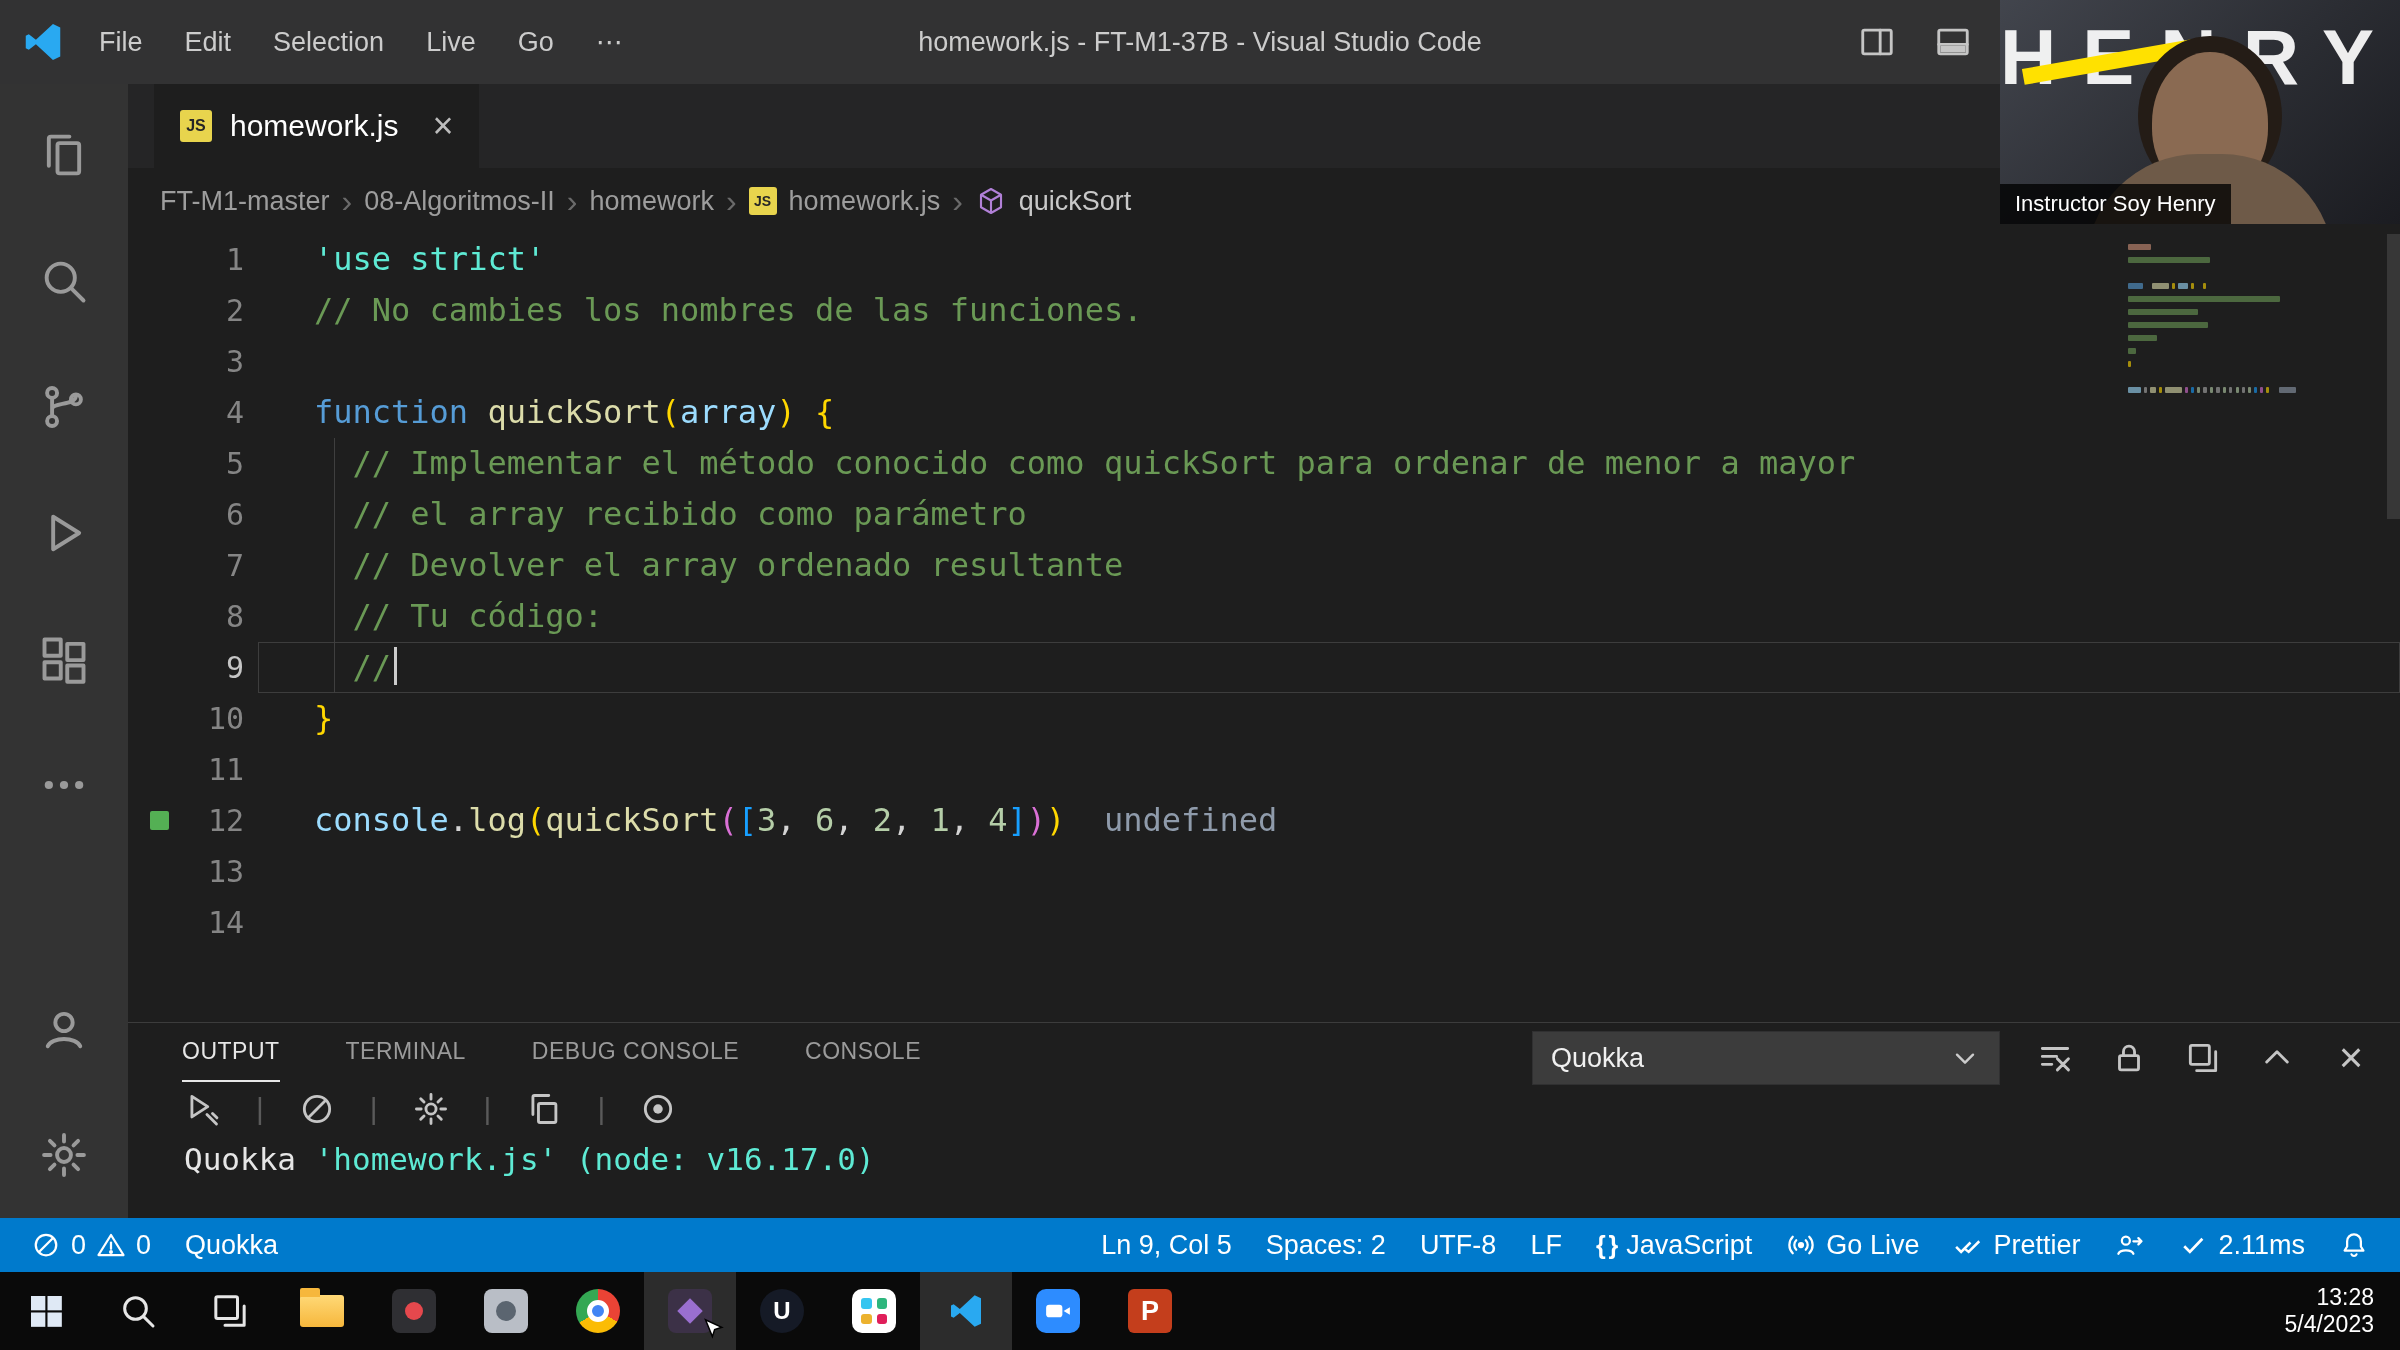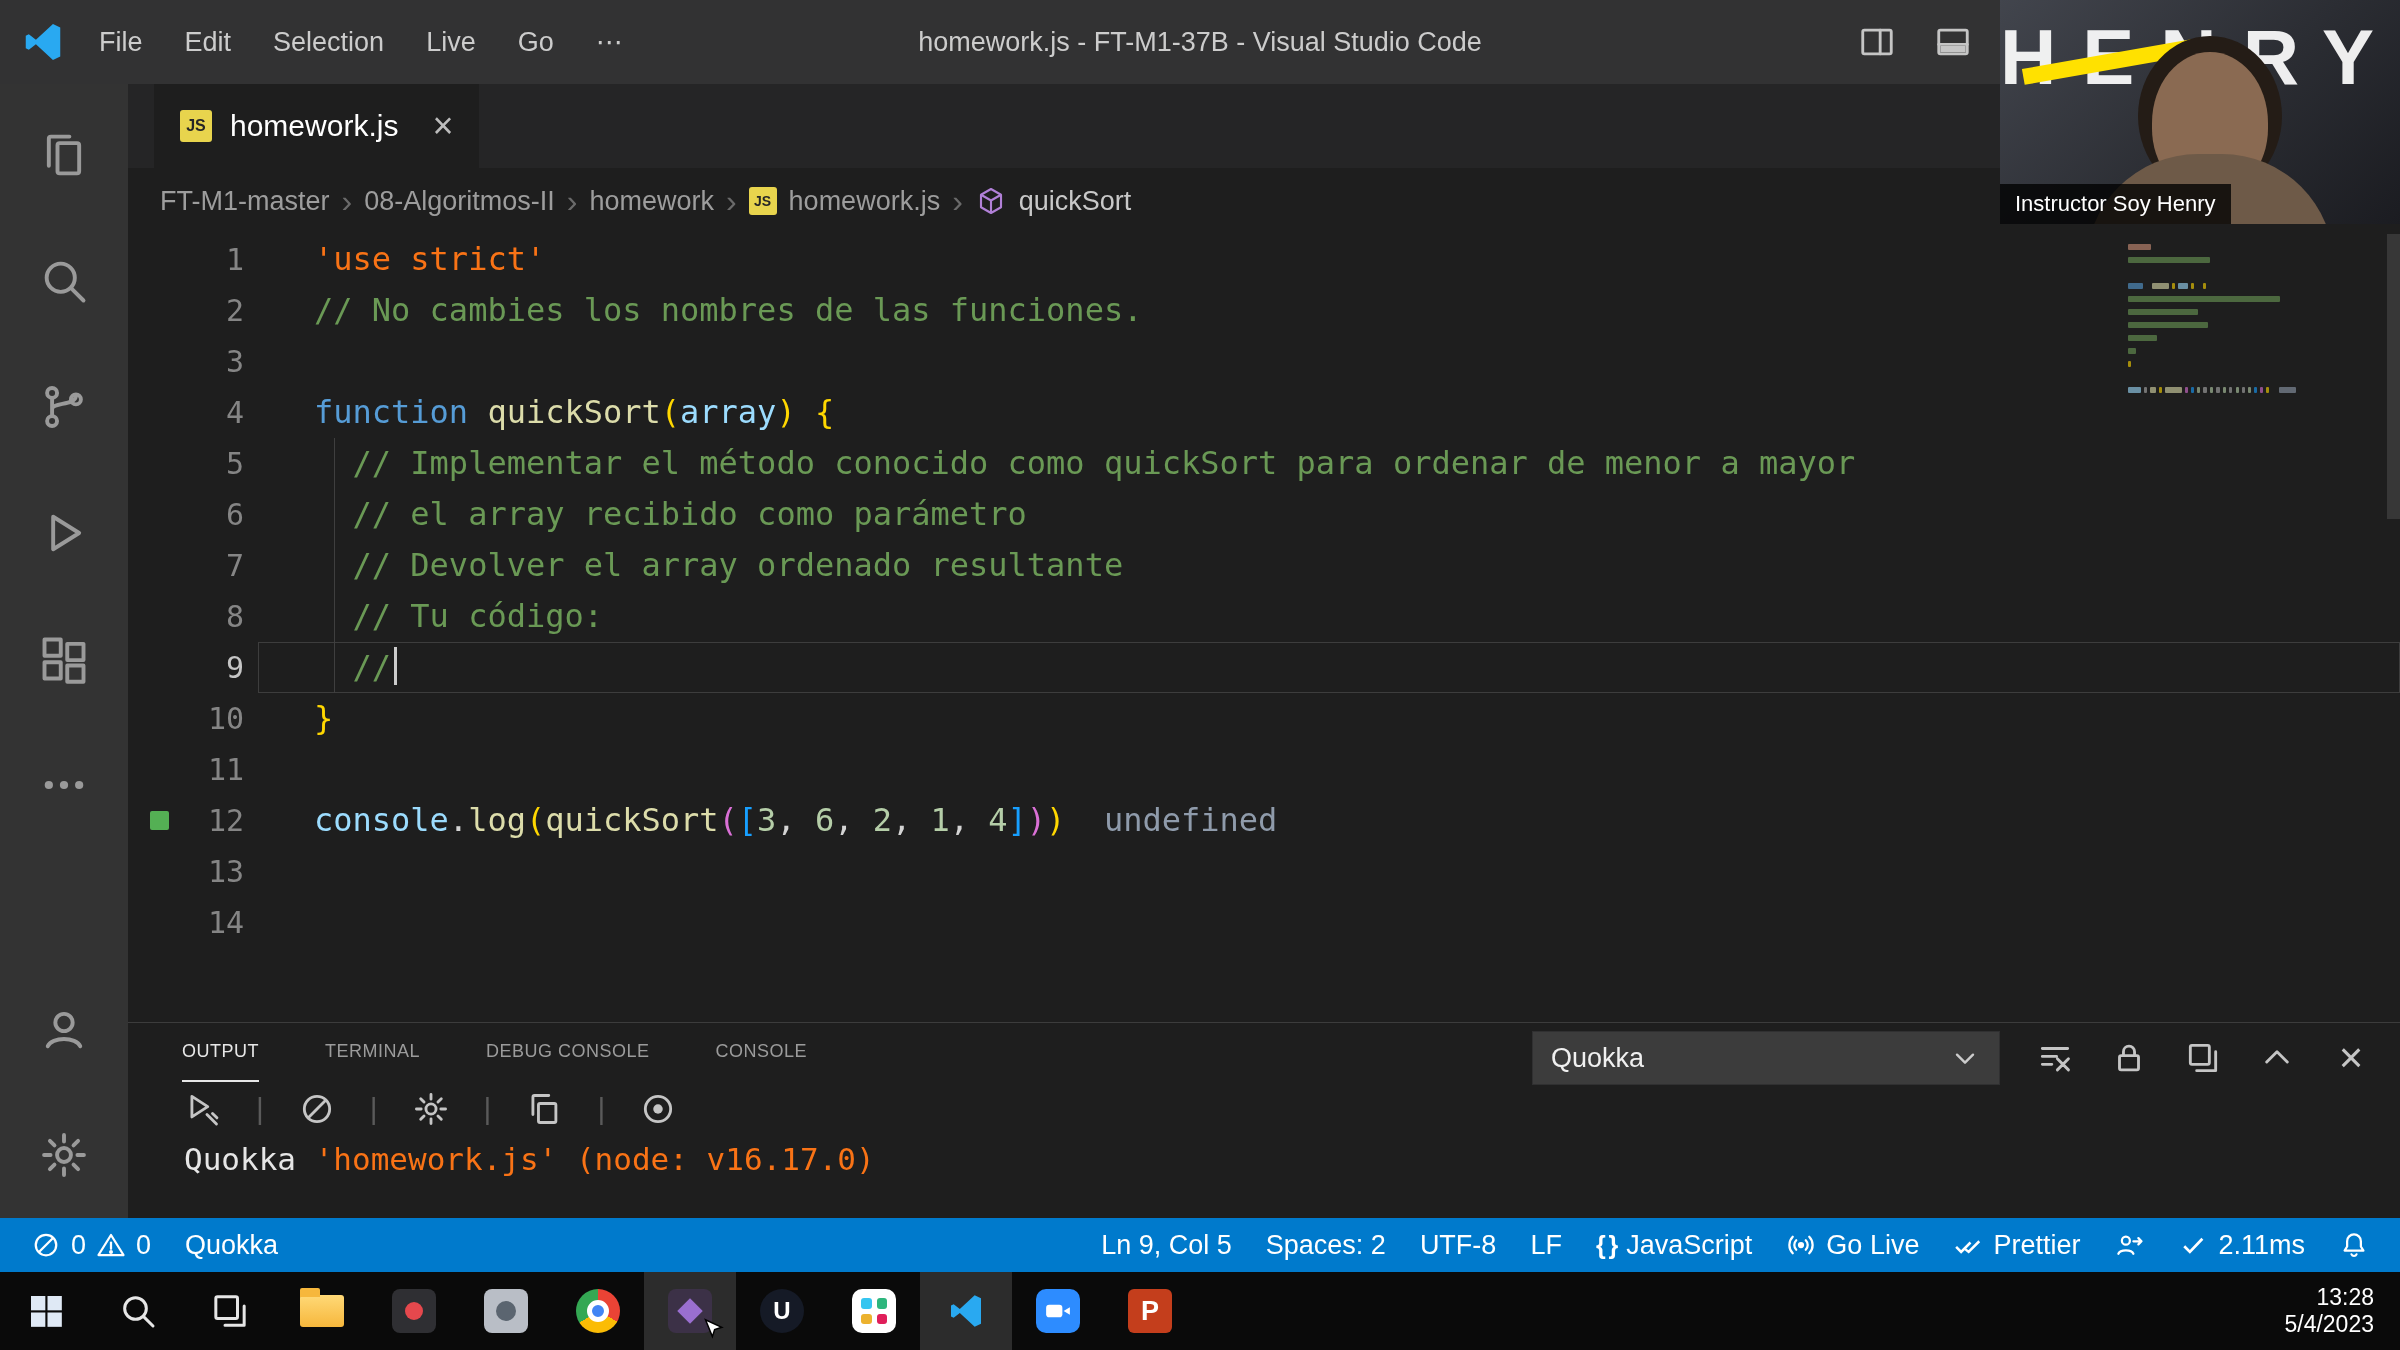--- a/index.html
+++ b/index.html
@@ -66,33 +66,33 @@
   .gutter{width:130px;text-align:right;padding-right:14px;box-sizing:border-box;color:#858585;
           font-family:"DejaVu Sans Mono",monospace;font-size:30px;flex:none;cursor:pointer}
   .line.current .gutter{color:#c6c6c6}
   .code{flex:1;padding-left:56px;font-family:"DejaVu Sans Mono",monospace;font-size:32px;
         white-space:pre;height:51px;line-height:51px;cursor:text}
   .line.current .code{box-shadow:inset 0 0 0 1px rgba(255,255,255,.14)}
   .indent-guide{position:absolute;left:206px;top:0;height:51px;width:1px;background:#3f3f3f}
   .quokka-marker{position:absolute;left:22px;top:16px;width:19px;height:19px;background:#54b054;border-radius:2px}
   .caret{display:inline-block;width:3px;height:38px;background:#cccccc;margin-left:3px;
          vertical-align:middle;transform:translateY(-3px)}
-  .tk-kw{color:#569cd6}.tk-fn{color:#dcdcaa}.tk-str{color:#f97316}.tk-com{color:#6a9955}
+  .tk-kw{color:#569cd6}.tk-fn{color:#dcdcaa}.tk-str{color:#5eead4}.tk-com{color:#6a9955}
   .tk-var{color:#9cdcfe}.tk-num{color:#b5cea8}.tk-fg{color:#d4d4d4}
   .tk-b1{color:#ffd700}.tk-b2{color:#da70d6}.tk-b3{color:#179fff}.tk-ghost{color:#8f9bab}
   .minimap{position:absolute;top:6px;right:22px;width:250px;cursor:pointer}
   .mm-row{position:relative;height:13px}
   .mm-bar{position:absolute;top:4px;height:6px;border-radius:1px;opacity:.6}
   .editor-scrollbar{position:absolute;right:0;top:0;width:13px;height:285px;background:rgba(121,121,121,.28)}
 
   
   .panel{position:absolute;left:128px;top:1022px;width:2272px;height:196px;background:#1e1e1e;
          border-top:1px solid #3c3c3c;box-sizing:border-box}
   .panel-tabs{display:flex;gap:66px;padding-left:54px;height:58px;align-items:center}
-  .panel-tab{font-size:18px;color:#9b9b9b;letter-spacing:.5px;height:58px;display:flex;align-items:center;
+  .panel-tab{font-size:23px;color:#9b9b9b;letter-spacing:.5px;height:58px;display:flex;align-items:center;
              border-bottom:2px solid transparent;cursor:pointer;white-space:nowrap}
   .panel-tab.active{color:#e7e7e7;border-bottom-color:#e7e7e7}
   .panel-controls{position:absolute;right:30px;top:8px;display:flex;align-items:center;gap:36px}
   .channel-select{width:430px;height:52px;background:#3c3c3c;color:#f0f0f0;font-size:27px;display:flex;
                   align-items:center;justify-content:space-between;padding:0 18px;border:1px solid #303031;cursor:pointer}
   .channel-select .chev{width:32px;height:32px;color:#cccccc}
   .panel-icon{width:38px;height:38px;color:#c5c5c5;cursor:pointer;display:flex;align-items:center;justify-content:center}
   .panel-icon svg{width:100%;height:100%}
   .panel-icon.close-x{font-size:42px;line-height:1}
   .panel-toolbar{display:flex;align-items:center;gap:34px;padding-left:56px;height:56px;color:#c5c5c5}

